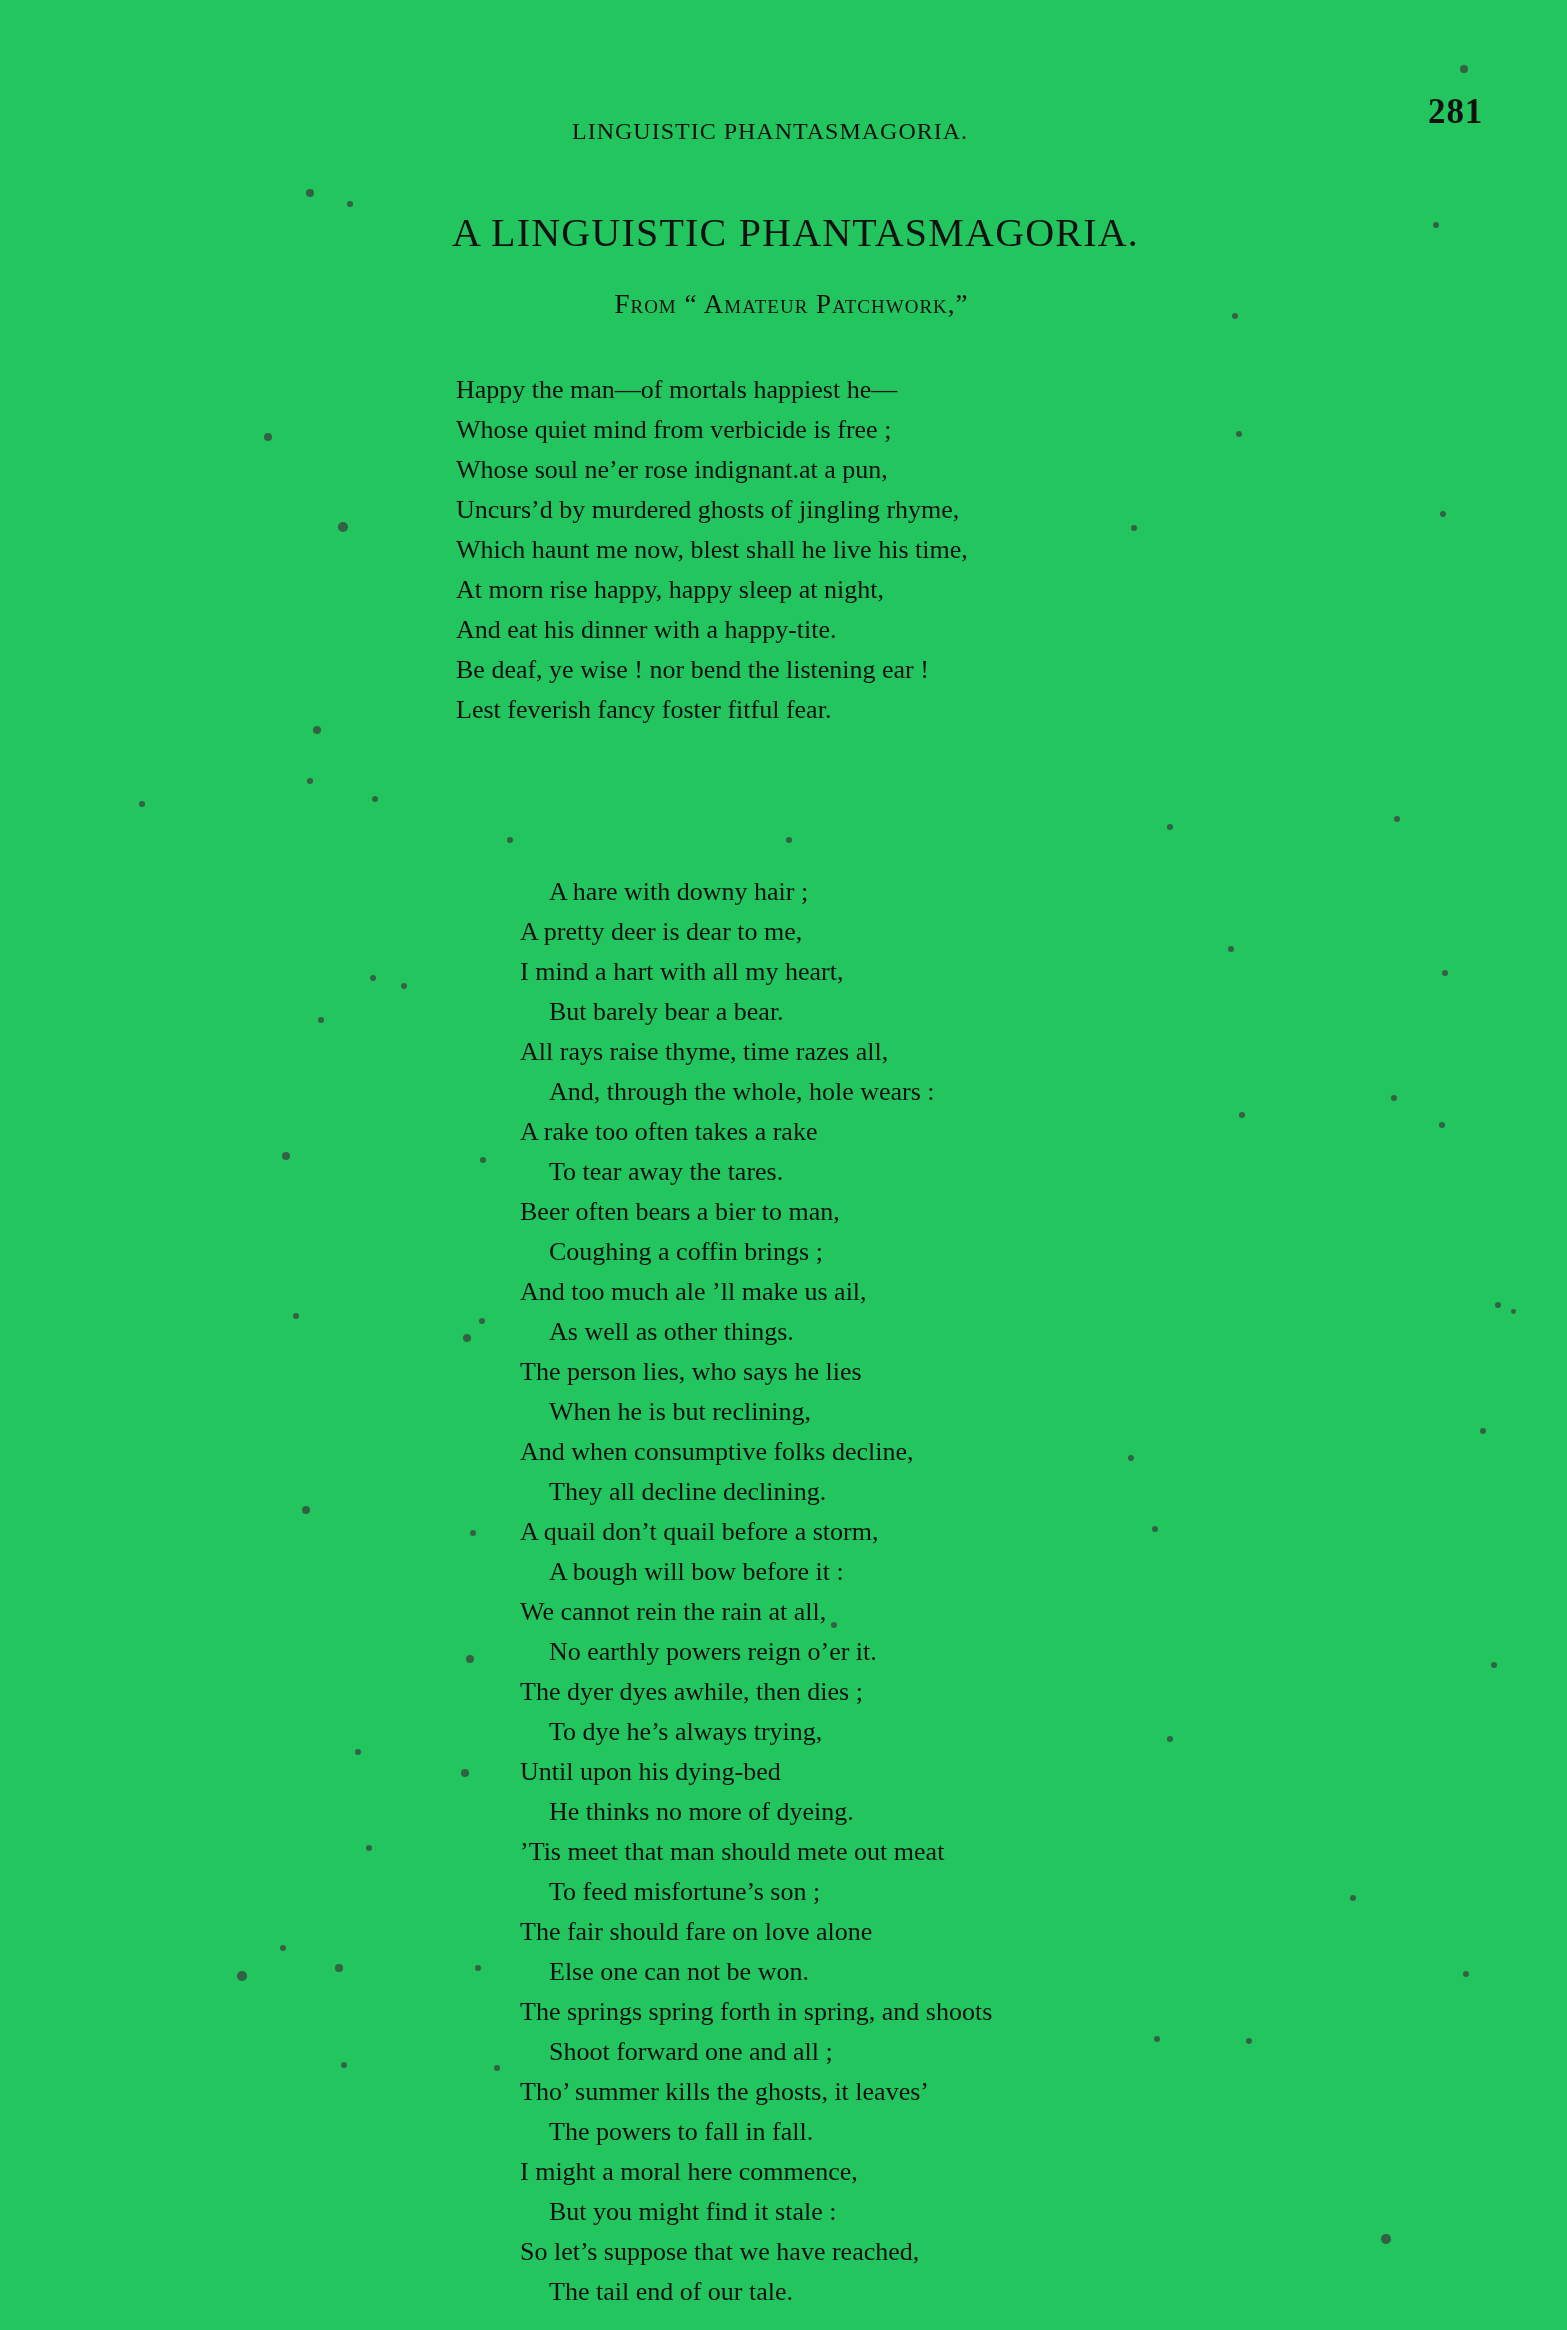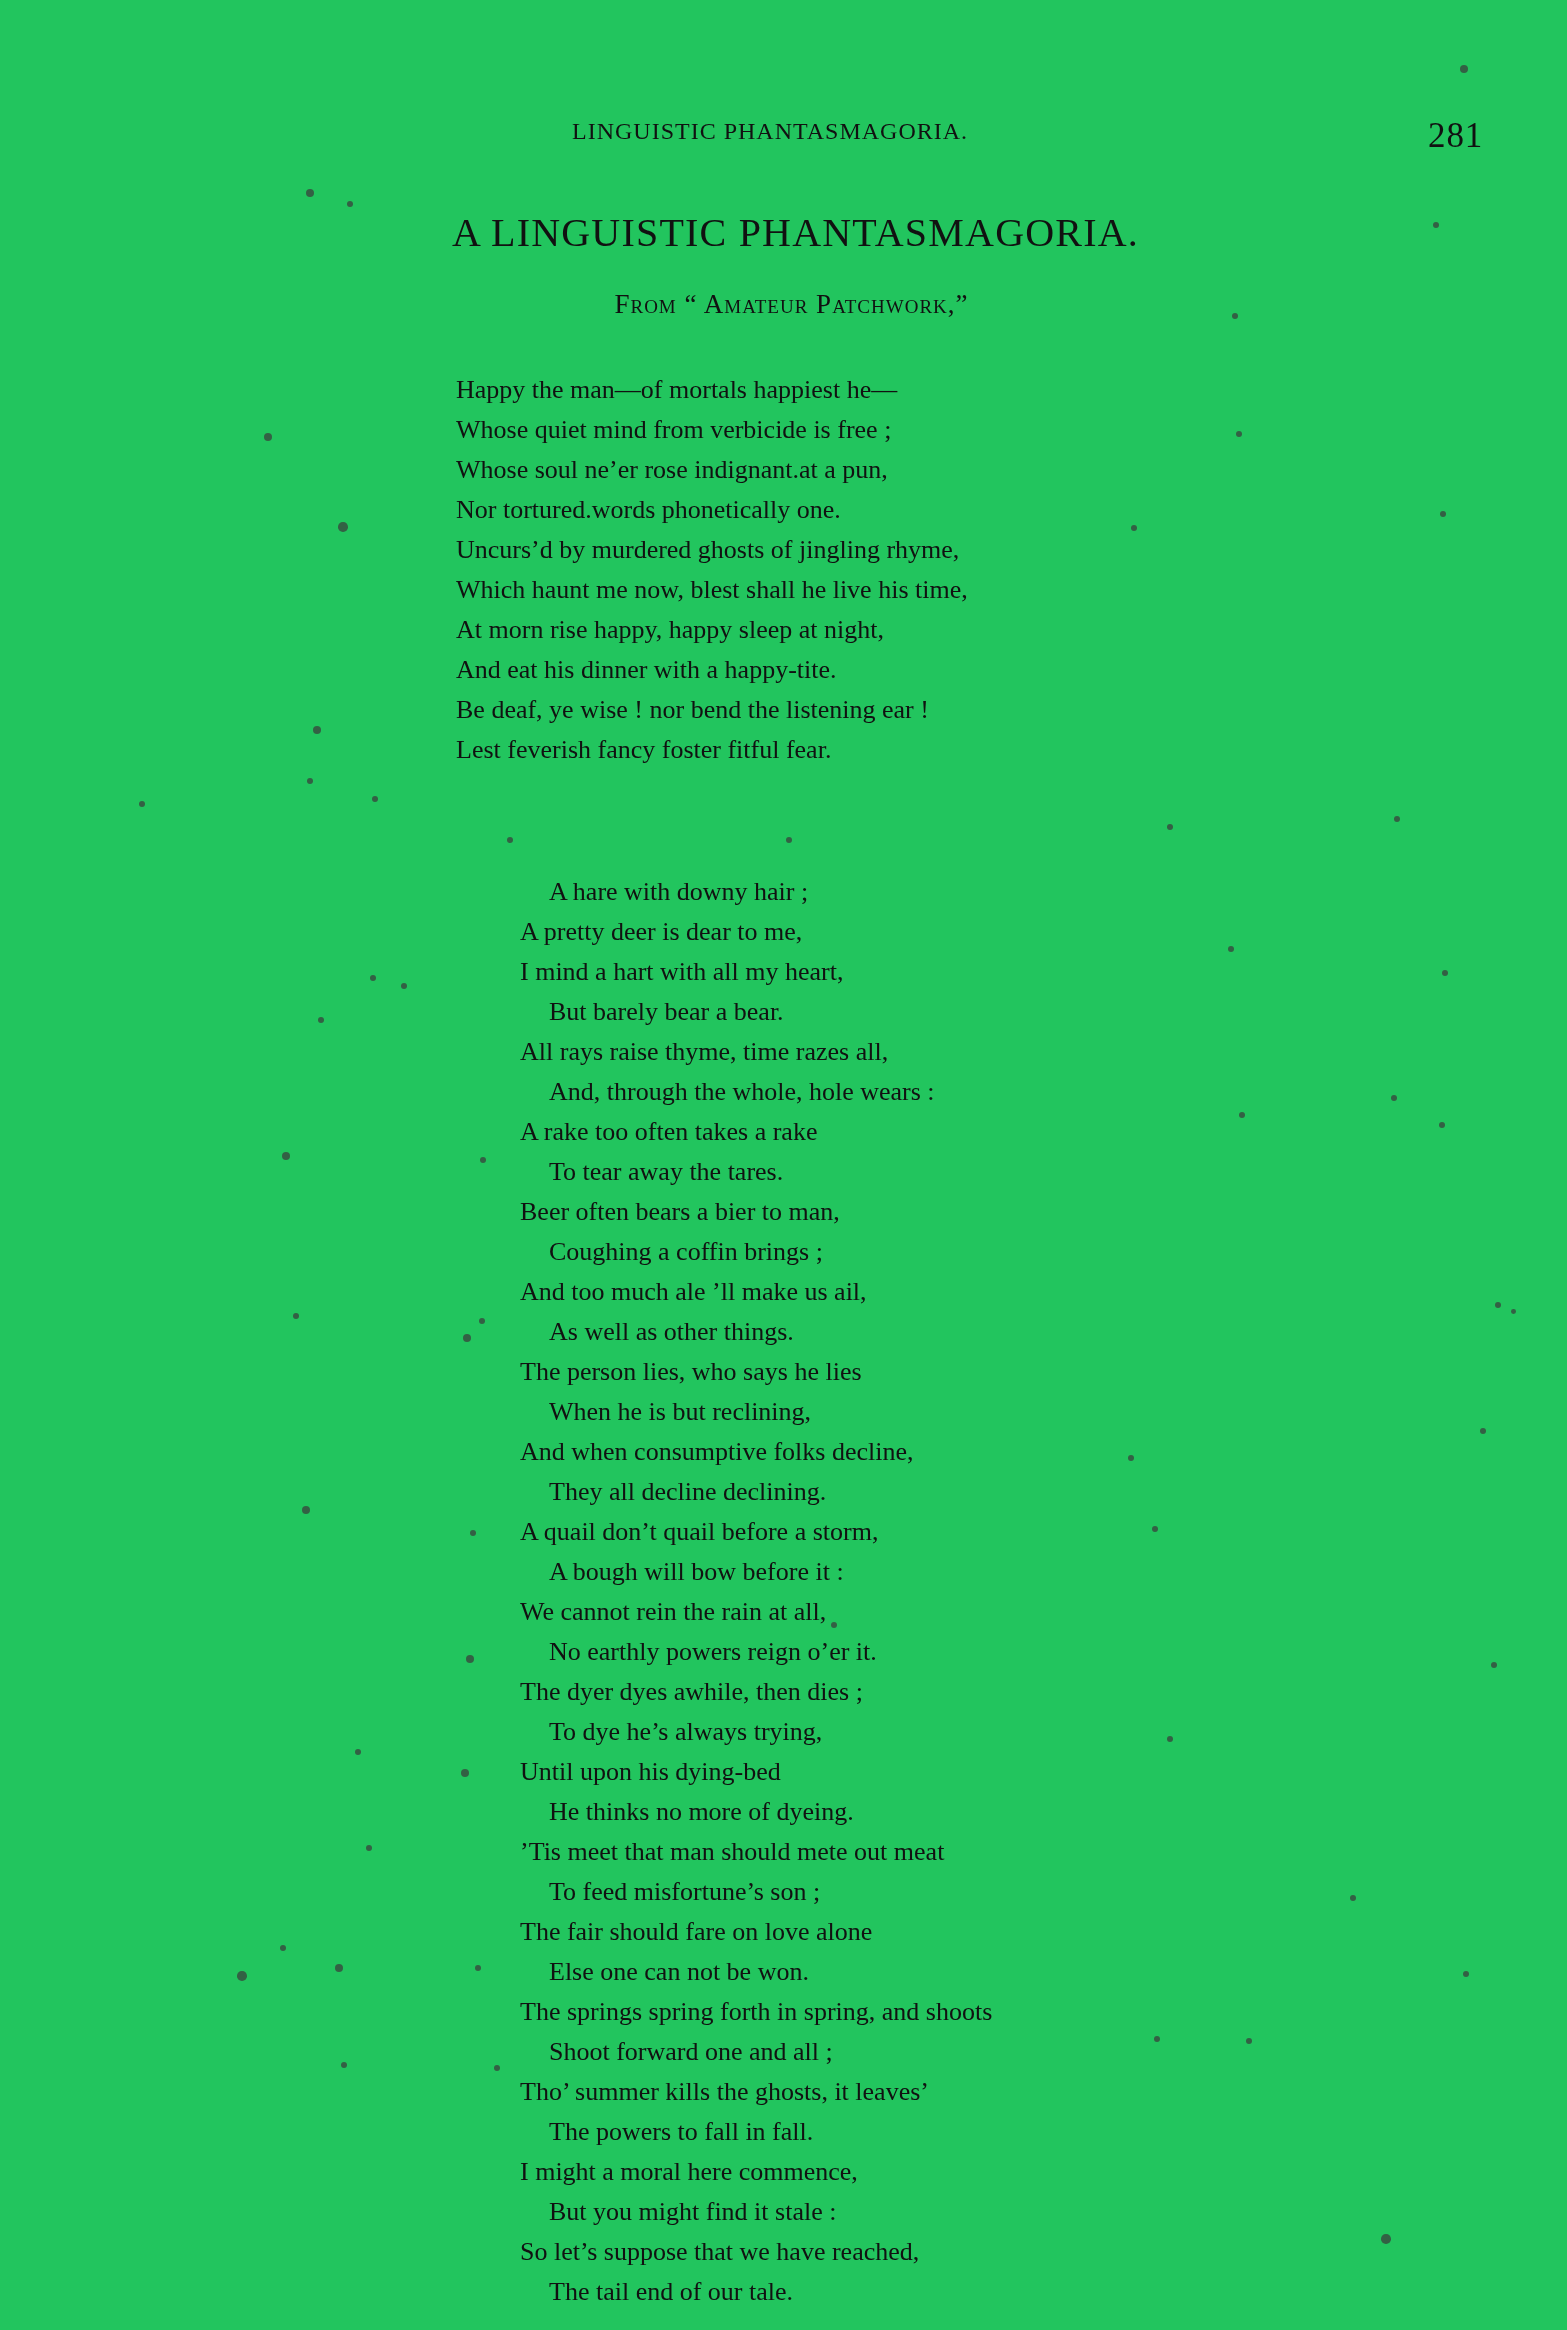--- a/index.html
+++ b/index.html
@@ -32,23 +32,23 @@
     top: 118px;
     font-size: 24px;
     letter-spacing: 1px;
     font-variant: small-caps;
     text-transform: uppercase;
     white-space: nowrap;
   }
   .page-number {
     position: absolute;
     right: 84px;
-    top: 116px;
+    top: 92px;
     font-size: 35px;
-    font-weight: normal;
+    font-weight: bold;
     letter-spacing: 0.8px;
   }
 
   
   .doc-title {
     position: absolute;
     left: 0;
     right: 0;
     top: 209px;
     text-align: center;
@@ -106,21 +106,20 @@
   <div class="running-head">Linguistic Phantasmagoria.</div>
   <div class="page-number">281</div>
 
   <div class="doc-title">A LINGUISTIC PHANTASMAGORIA.</div>
   <div class="doc-subtitle">From “ Amateur  Patchwork,”</div>
 
   <div class="stanza-one">
       <div class="ln">Happy the man—of mortals happiest he—</div>
       <div class="ln">Whose quiet mind from verbicide is free ;</div>
       <div class="ln">Whose soul ne’er rose indignant.at a pun,</div>
-      <div class="ln">Nor tortured.words phonetically one.</div>
       <div class="ln">Uncurs’d by murdered ghosts of jingling rhyme,</div>
       <div class="ln">Which haunt me now, blest shall he live his time,</div>
       <div class="ln">At morn rise happy, happy sleep at night,</div>
       <div class="ln">And eat his dinner with a happy-tite.</div>
       <div class="ln">Be deaf, ye wise ! nor bend the listening ear !</div>
       <div class="ln">Lest feverish fancy foster fitful fear.</div>
     </div>
 
   <div class="stanza-two">
       <div class="ln ind">A hare with downy hair ;</div>

